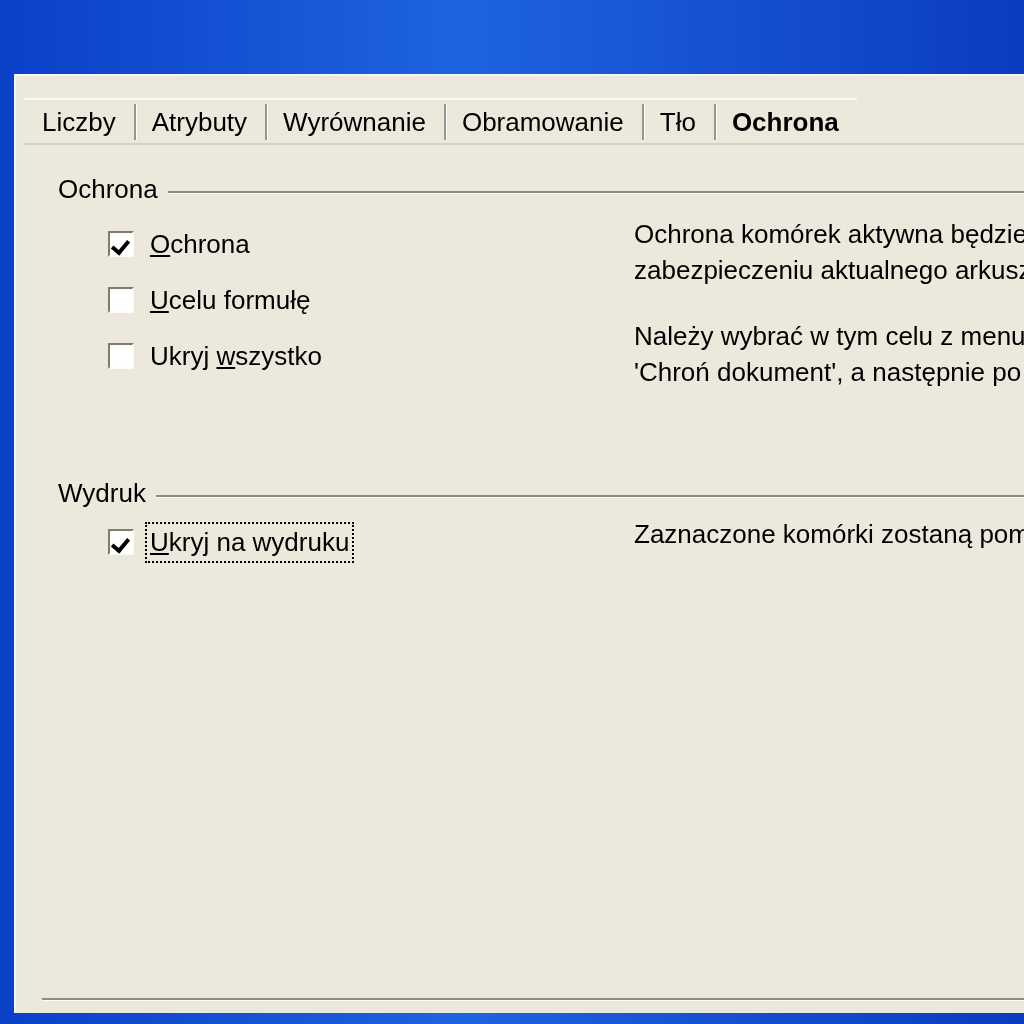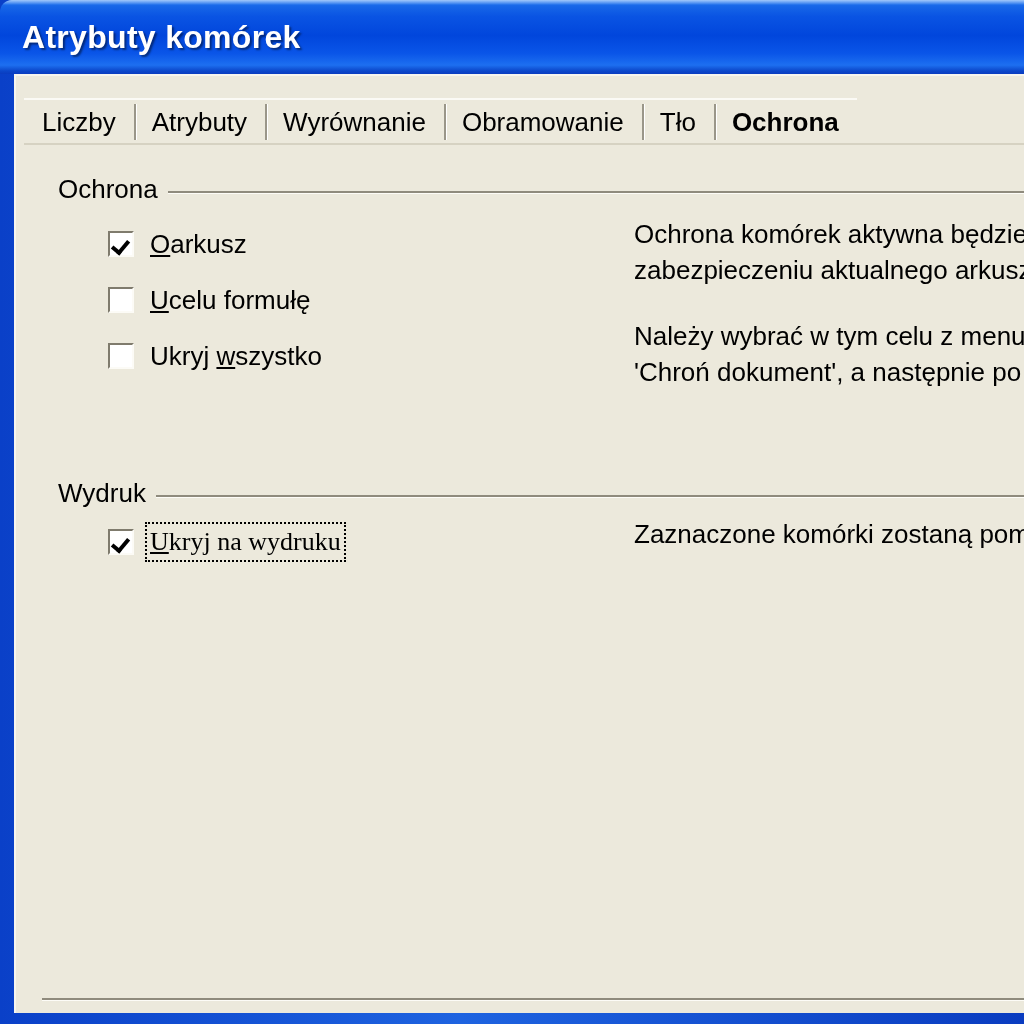--- a/index.html
+++ b/index.html
@@ -204,21 +204,20 @@
     margin-left: 16px;
     white-space: nowrap;
     cursor: default;
   }
   .check-label .accel {
     text-decoration: underline;
   }
   .check-label.focused {
     outline: 2px dotted #000000;
     outline-offset: 3px;
-    font-family: Liberation Serif, serif;
   }
 
   
   .desc-block {
     position: absolute;
     font-size: 26px;
     line-height: 36px;
     color: #000000;
     white-space: nowrap;
   }
@@ -232,24 +231,20 @@
     height: 2px;
     background: #8f8b7d;
     box-shadow: 0 1px 0 #fdfcf7;
   }
 </style>
 </head>
 <body>
 
 <div id="window-frame">
 
-  <div id="title-bar">
-    <div id="title-bar-hilite"></div>
-    <div id="title-text">Atrybuty komórek</div>
-  </div>
 
   <div id="dialog-body">
 
     <div id="tab-strip">
       <div class="tab">
           <span>Liczby</span>
         </div>
       <div class="tab">
           <span>Atrybuty</span>
         </div>
@@ -271,21 +266,21 @@
     <div id="content-pane">
 
       <div class="group" style="top:28px;">
         <div class="group-header">
           <span class="group-label">Ochrona</span>
           <span class="group-rule"></span>
         </div>
 
         <div class="check-row" style="margin-top:18px;">
           <span class="checkbox checked"></span>
-          <span class="check-label"><span class="accel">O</span><span>arkusz</span></span>
+          <span class="check-label"><span class="accel">O</span><span>chrona</span></span>
         </div>
 
         <div class="check-row" style="margin-top:12px;">
           <span class="checkbox"></span>
           <span class="check-label"><span class="accel">U</span><span>celu formułę</span></span>
         </div>
 
         <div class="check-row" style="margin-top:12px;">
           <span class="checkbox"></span>
           <span class="check-label"><span>Ukryj&nbsp;</span><span class="accel">w</span><span>szystko</span></span>

